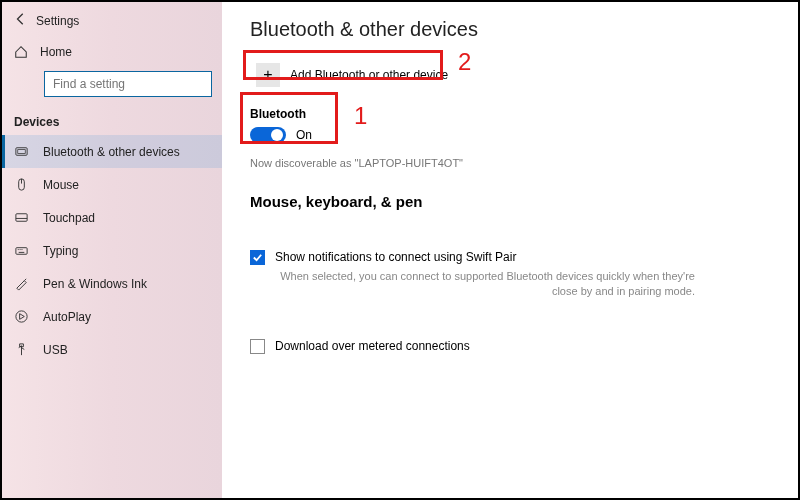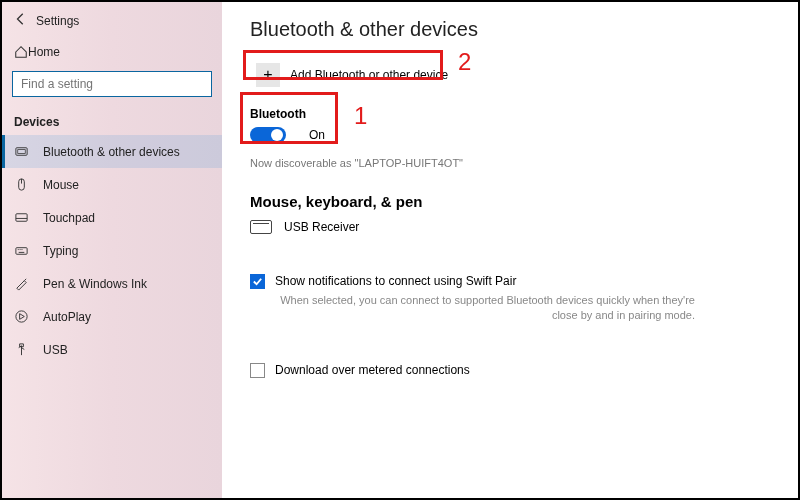--- a/index.html
+++ b/index.html
@@ -2,36 +2,36 @@
 <html><head>
 <meta charset="utf-8">
 <style>
   * { box-sizing: border-box; margin: 0; padding: 0; font-family: "Segoe UI", Arial, sans-serif; }
   body { width: 800px; height: 500px; overflow: hidden; border: 2px solid #000; background: #fff; position: relative; }
   .app { display: flex; width: 100%; height: 100%; }
   .sidebar { width: 220px; height: 100%; background: linear-gradient(90deg, #f5e3e6 0%, #eed9df 50%, #e9d5dc 100%); display: flex; flex-direction: column; font-size: 12px; color: #222; padding-top: 6px; }
   .sb-top { display: flex; align-items: center; gap: 8px; padding: 4px 12px 8px 12px; }
   .sb-top .back-icon svg { width: 14px; height: 14px; }
   .sb-top .title { font-size: 12px; }
-  .sb-home { display: flex; align-items: center; gap: 0; padding: 8px 12px; }
+  .sb-home { display: flex; align-items: center; gap: 12px; padding: 8px 12px; }
   .sb-home svg { width: 14px; height: 14px; }
-  .search-wrap { padding: 4px 10px 10px 10px; }
+  .search-wrap { padding: 4px 10px 10px 10px; margin-left: 32px; }
   .search { width: 100%; border: 1px solid #0a66a0; height: 26px; padding: 0 8px; font-size: 12px; background: #fff; color: #888; }
   .section-label { padding: 8px 13px 6px 12px; font-weight: 600; font-size: 12px; }
   .nav { display: flex; flex-direction: column; }
   .nav-item { display: flex; align-items: center; gap: 14px; padding: 9px 12px; font-size: 12px; cursor: pointer; }
   .nav-item.active { background: rgba(0,120,215,0.12); border-left: 3px solid #0a66a0; padding-left: 9px; }
   .nav-item svg { width: 15px; height: 15px; flex-shrink: 0; }
   .main { flex: 1; padding: 16px 28px 16px 28px; overflow: hidden; }
   .page-title { font-size: 20px; font-weight: 400; color: #222; margin-bottom: 16px; }
   .add-btn { display: inline-flex; align-items: center; gap: 10px; padding: 6px 60px 6px 6px; font-size: 12px; cursor: pointer; }
   .add-btn .plus-box { width: 24px; height: 24px; background: #e6e6e6; display: flex; align-items: center; justify-content: center; font-size: 16px; line-height: 1; }
   .bt-block { margin-top: 14px; }
   .bt-label { font-size: 12px; font-weight: 600; }
-  .toggle-row { display: flex; align-items: center; gap: 23px; margin-top: 6px; }
+  .toggle-row { display: flex; align-items: center; gap: 10px; margin-top: 6px; }
   .toggle { width: 36px; height: 16px; border-radius: 10px; background: #0a66d8; position: relative; }
   .toggle .knob { width: 12px; height: 12px; background: #fff; border-radius: 50%; position: absolute; right: 3px; top: 2px; }
   .toggle-state { font-size: 12px; }
   .discover { font-size: 11px; color: #777; margin-top: 14px; }
   .subhead { font-size: 15px; font-weight: 600; margin-top: 24px; }
   .device-row { display: flex; align-items: center; gap: 12px; margin-top: 10px; font-size: 12px; }
   .device-row .kbd-icon { width: 22px; height: 14px; border: 1.5px solid #444; border-radius: 2px; position: relative; }
   .device-row .kbd-icon::after { content: ""; position: absolute; inset: 2px; border-top: 1px solid #444; }
   .check-row { display: flex; gap: 10px; margin-top: 40px; font-size: 12px; align-items: flex-start; }
   .chk { width: 15px; height: 15px; border: 1px solid #888; flex-shrink: 0; display: flex; align-items: center; justify-content: center; }
@@ -133,24 +133,20 @@
         <div class="toggle">
             <div class="knob"></div>
           </div>
         <span class="toggle-state">On</span>
       </div>
     </div>
 
     <div class="discover">Now discoverable as "LAPTOP-HUIFT4OT"</div>
 
     <div class="subhead">Mouse, keyboard, &amp; pen</div>
-    <div class="device-row">
-      <span class="kbd-icon"></span>
-      <span>USB Receiver</span>
-    </div>
 
     <div class="check-row">
       <span class="chk checked">
         <svg viewBox="0 0 12 12">
             <path d="M2 6 L5 9 L10 3" stroke="#fff" stroke-width="2" fill="none"></path>
           </svg>
       </span>
       <span>Show notifications to connect using Swift Pair</span>
     </div>
     <div class="help">When selected, you can connect to supported Bluetooth devices quickly when they're close by and in pairing mode.</div>

